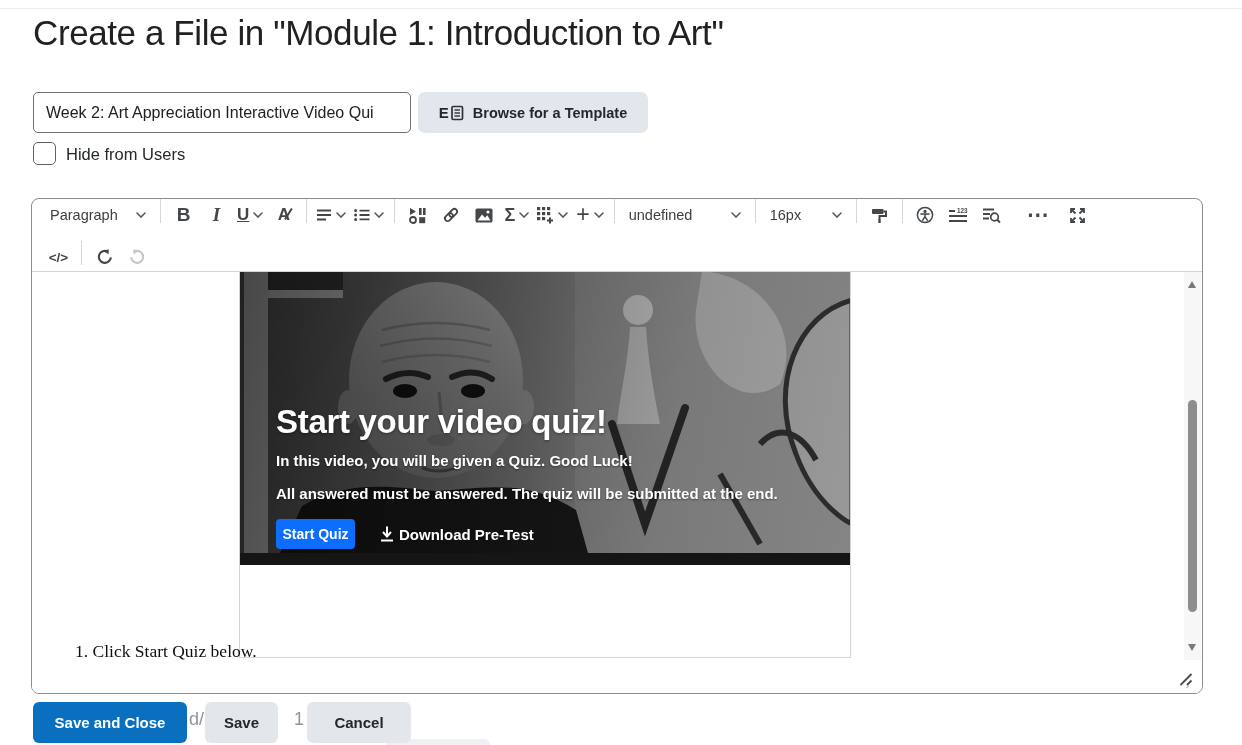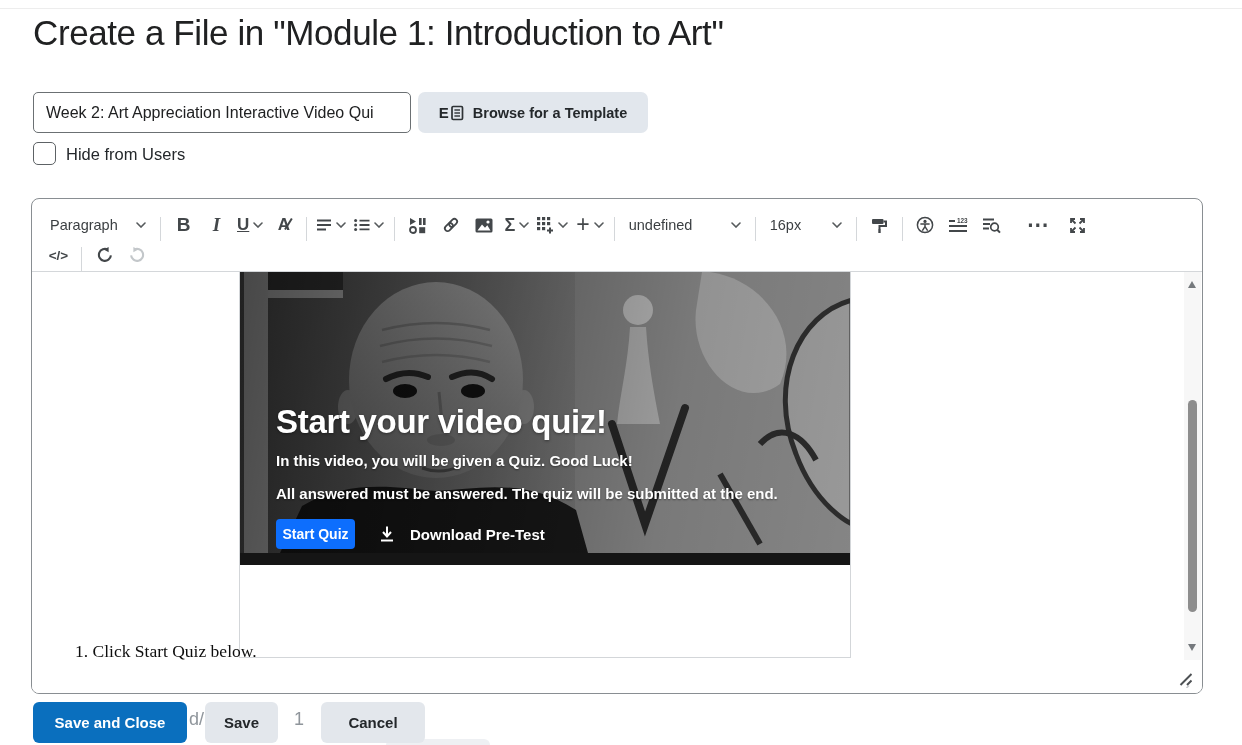--- a/index.html
+++ b/index.html
@@ -16,21 +16,21 @@
     padding:0 12px; font-size:16px; color:#202122; font-family:"Liberation Sans",sans-serif; outline:none; }
   .browse-btn { left:418px; top:92px; width:230px; height:41px; background:#e2e7ed; border:none; border-radius:7px;
     display:flex; align-items:center; justify-content:center; gap:9px; font-size:14.5px; font-weight:700; color:#24282b; cursor:pointer; }
 
   .checkbox { left:33px; top:142px; width:23px; height:23px; border:1px solid #5d6265; border-radius:5px; background:#fff; cursor:pointer; }
   .checkbox-label { left:66px; top:145px; font-size:16.5px; color:#24282b; }
 
   
   .editor { left:31px; top:198px; width:1172px; height:496px; border:1px solid #898e92; border-radius:8px;
     background:#fff; display:flex; flex-direction:column; overflow:hidden; }
-  .tb-row { display:flex; align-items:flex-end; padding:0 10px; flex:none; color:#43474a; }
+  .tb-row { display:flex; align-items:flex-start; padding:0 10px; flex:none; color:#43474a; }
   .tb-row1 { height:42px; }
   .tb-row2 { height:30px; }
   .tbtn { height:32px; min-width:33px; padding:0 4px; display:flex; align-items:center; justify-content:center;
     border-radius:4px; color:#43474a; background:transparent; border:none; cursor:pointer; font-family:"Liberation Sans",sans-serif; }
   .tb-dd { display:flex; align-items:center; justify-content:space-between; height:32px; padding:0 8px; border-radius:4px; cursor:pointer; }
   .dd-para { width:112px; }
   .dd-font { width:128px; }
   .dd-size { width:88px; }
   .dd-label { font-size:14.5px; color:#3b3f42; white-space:nowrap; overflow:hidden; }
   .sep { width:1px; height:24px; background:#d4d7da; margin:0 6px; flex:none; }
@@ -53,41 +53,41 @@
   .embed { position:absolute; left:207px; top:0; width:612px; height:386px; border:1px solid #d3d6d9; border-top:none; background:#fff; }
   .photo { position:relative; width:100%; height:281px; background:#7d7d7d; overflow:hidden; }
   .photo svg.scene { position:absolute; inset:0; }
   .shade { position:absolute; inset:0; background:linear-gradient(100deg, rgba(0,0,0,.66) 0%, rgba(0,0,0,.42) 38%, rgba(0,0,0,.20) 70%, rgba(0,0,0,.12) 100%); }
   .caption { position:absolute; left:36px; top:133px; right:16px; color:#fff; }
   .caption h2 { font-size:33px; font-weight:700; line-height:1; margin:0 0 14px 0; letter-spacing:-0.3px; text-shadow:0 1px 3px rgba(0,0,0,.4); }
   .caption p { font-size:15px; font-weight:600; margin:0 0 16px 0; text-shadow:0 1px 2px rgba(0,0,0,.45); }
   .btn-row { display:flex; align-items:center; margin-top:17px; }
   .start-btn { width:79px; height:30px; background:#0d6efd; color:#fff; border:none; border-radius:4px;
     font-size:14px; font-weight:700; cursor:pointer; font-family:"Liberation Sans",sans-serif; }
-  .dl-link { display:flex; align-items:center; gap:14px; margin-left:23px; color:#fff; font-size:15px; font-weight:700; cursor:pointer; }
+  .dl-link { display:flex; align-items:center; gap:3px; margin-left:23px; color:#fff; font-size:15px; font-weight:700; cursor:pointer; }
   .black-bar { width:100%; height:12px; background:#151515; }
 
   .list-line { position:absolute; left:43px; top:369px; font-family:"Liberation Serif",serif; font-size:17.5px; color:#0e0e0e; }
 
   
   .vscroll { position:absolute; top:0; right:1px; width:17px; height:100%; background:#f7f7f7; }
   .scroll-up, .scroll-down { position:absolute; left:4px; width:0; height:0; border-left:4.5px solid transparent; border-right:4.5px solid transparent; cursor:pointer; }
   .scroll-up { top:9px; border-bottom:7px solid #75797d; }
   .scroll-down { bottom:9px; border-top:7px solid #75797d; }
   .scroll-thumb { position:absolute; left:4px; top:128px; width:9px; height:212px; border-radius:5px; background:#8d8d8d; cursor:grab; }
 
   
   .frag { z-index:0; color:#8f959b; font-size:18px; }
   .frag-chip { left:386px; top:739px; width:104px; height:37px; background:#eef0f3; border-radius:6px; z-index:0;
     display:flex; align-items:center; padding-left:26px; color:#b3b9bf; font-size:15.5px; }
   .btn { position:absolute; top:702px; height:41px; border:none; border-radius:6px; font-size:15px; font-weight:700;
     font-family:"Liberation Sans",sans-serif; cursor:pointer; z-index:1; }
   .btn-primary { left:33px; width:154px; background:#0a6fbe; color:#fff; }
   .btn-save { left:205px; width:73px; background:#e3e7ec; color:#23272a; }
-  .btn-cancel { left:321px; width:104px; background:#e3e7ec; color:#23272a; }
+  .btn-cancel { left:307px; width:104px; background:#e3e7ec; color:#23272a; }
 
   svg { display:block; }
 </style>
 </head>
 <body>
 
 <div class="app">
   <div class="top-line"></div>
 
   <h1 class="abs page-title">Create a File in "Module 1: Introduction to Art"</h1>

